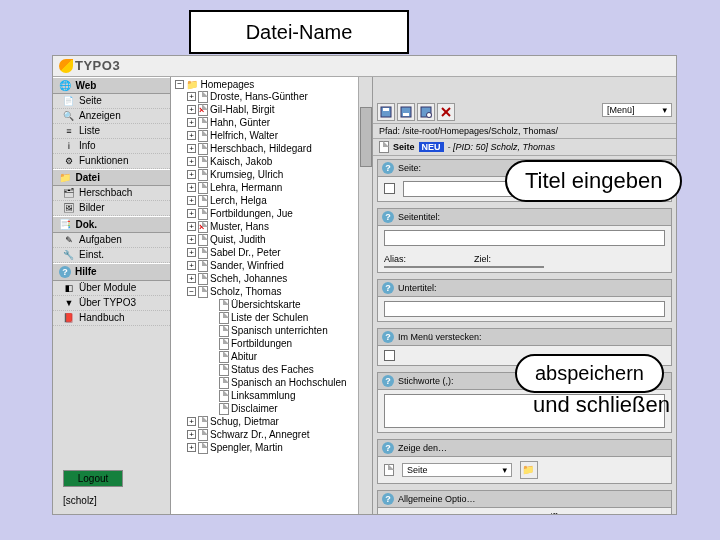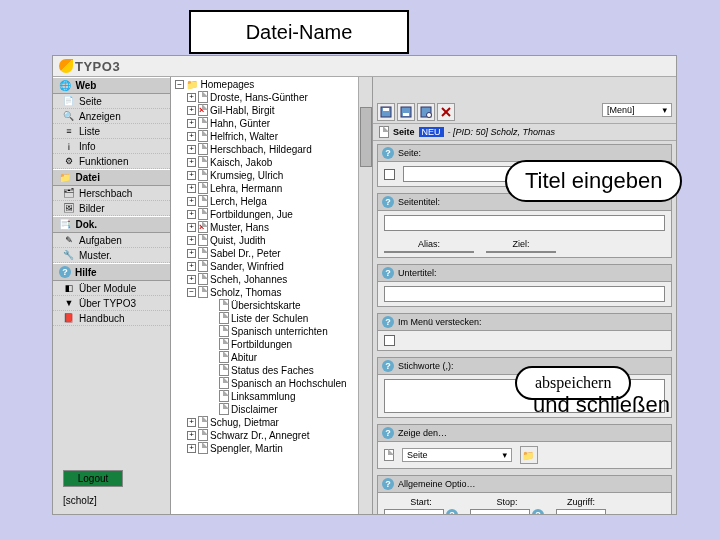--- a/index.html
+++ b/index.html
@@ -18,21 +18,21 @@
     background: #fff;
     border: 2px solid #000;
     border-radius: 22px;
     padding: 6px 18px;
     font-family: "Comic Sans MS", Verdana, sans-serif;
     z-index: 50;
     white-space: nowrap;
   }
   #callout-filename { top: 10px; left: 189px; width: 220px; height: 44px; font-size: 20px; font-weight: 400; border-radius:0; display:flex; align-items:center; justify-content:center; }
   #callout-title { top: 160px; left: 505px; font-size: 22px; }
-  #callout-save { top: 366px; left: 515px; font-size: 16px; font-family: Liberation Serif, serif; }
+  #callout-save { top: 354px; left: 515px; font-size: 20px; }
   #callout-close { top: 392px; left: 515px; font-size: 22px; border:none; background:transparent; border-radius:0; padding:0 18px;}
   .app {
     position: absolute;
     top: 55px;
     left: 52px;
     width: 625px;
     height: 460px;
     background: #dcdcdc;
     display: flex;
     flex-direction: column;
@@ -130,38 +130,38 @@
     align-items:center;
     justify-content:center;
     font-size:10px;
     cursor:pointer;
   }
   .iconbtn svg { width:12px; height:12px; }
   .flex-spacer{flex:1;}
   .menu-select{ border:1px solid #999; background:#fff; padding:1px 4px; font-size:9px; min-width:70px; display:flex; justify-content:space-between; align-items:center;}
   .form-path { padding:2px 6px; font-size:9px; background:#dcdcdc; border-bottom:1px solid #aaa; }
   .form-newbar { padding:2px 6px; font-size:9px; background:#dcdcdc; border-bottom:1px solid #aaa; display:flex; gap:4px; align-items:center;}
-  .new-badge{ background:#1d4ed8; color:#fff; padding:0 3px; font-weight:normal;}
+  .new-badge{ background:#1d4ed8; color:#fff; padding:0 3px; font-weight:bold;}
   .fieldset {
     margin:3px 4px;
     border:1px solid #999;
     background:#eee;
   }
   .fieldset-legend {
     display:flex; align-items:center; gap:4px;
     background:#ccc; padding:2px 4px;
     font-size:9px;
     border-bottom:1px solid #999;
   }
   .qmark { width:12px; height:12px; border-radius:50%; background:#6ac; color:#fff; display:inline-flex; align-items:center; justify-content:center; font-size:9px; font-weight:bold;}
   .field-body { padding:4px 6px; display:flex; gap:8px; align-items:center;}
   .text-input { border:1px solid #888; background:#fff; height:16px; flex:1; min-width:40px;}
   .label-sm { font-size:9px; }
   .half { display:flex; flex-direction:column; gap:2px; }
-  .twocol-body{ display:flex; gap:12px; padding:4px 6px;text-align:center;}
+  .twocol-body{ display:flex; padding:4px 6px;}
   .checkbox{ width:11px; height:11px; border:1px solid #666; background:#fff; display:inline-block;}
   .form-scroll { overflow:hidden; }
   .scrollbar-stub{ position:absolute; right:0; top:0; bottom:0; width:14px; background:#ddd; border-left:1px solid #aaa;}
   .scrollbar-thumb{ position:absolute; left:1px; width:12px; background:#bbb; border:1px solid #888; height:60px; top:30px;}
 </style>
 </head>
 <body>
 
 <div id="callout-filename" class="callout">Datei-Name</div>
 <div id="callout-title" class="callout">Titel eingeben</div>
@@ -219,21 +219,21 @@
       <div class="section-header">
         <span class="mini-icon">📑</span>
         <span>Dok.</span>
       </div>
       <div class="nav-item">
           <span class="mini-icon">✎</span>
           <span>Aufgaben</span>
         </div>
       <div class="nav-item">
           <span class="mini-icon">🔧</span>
-          <span>Muster.</span>
+          <span>Einst.</span>
         </div>
 
       <div class="section-header">
         <span class="qmark">?</span>
         <span>Hilfe</span>
       </div>
       <div class="nav-item">
           <span class="mini-icon">◧</span>
           <span>Über Module</span>
         </div>
@@ -431,20 +431,21 @@
               <line x1="2" y1="2" x2="10" y2="10" stroke="#a00" stroke-width="2"></line>
               <line x1="10" y1="2" x2="2" y2="10" stroke="#a00" stroke-width="2"></line>
             </svg>
           </span>
         <div class="flex-spacer"></div>
         <div class="menu-select">
           <span>[Menü]</span>
           <span>▾</span>
         </div>
       </div>
+      <div class="form-path">Pfad: /site-root/Homepages/Scholz, Thomas/</div>
       <div class="form-newbar">
         <span class="doc-icon"></span>
         <b>Seite</b>
         <span class="new-badge">NEU</span>
         <i>- [PID: 50] Scholz, Thomas</i>
       </div>
 
       <div class="fieldset">
         <div class="fieldset-legend">
             <span class="qmark">?</span>

